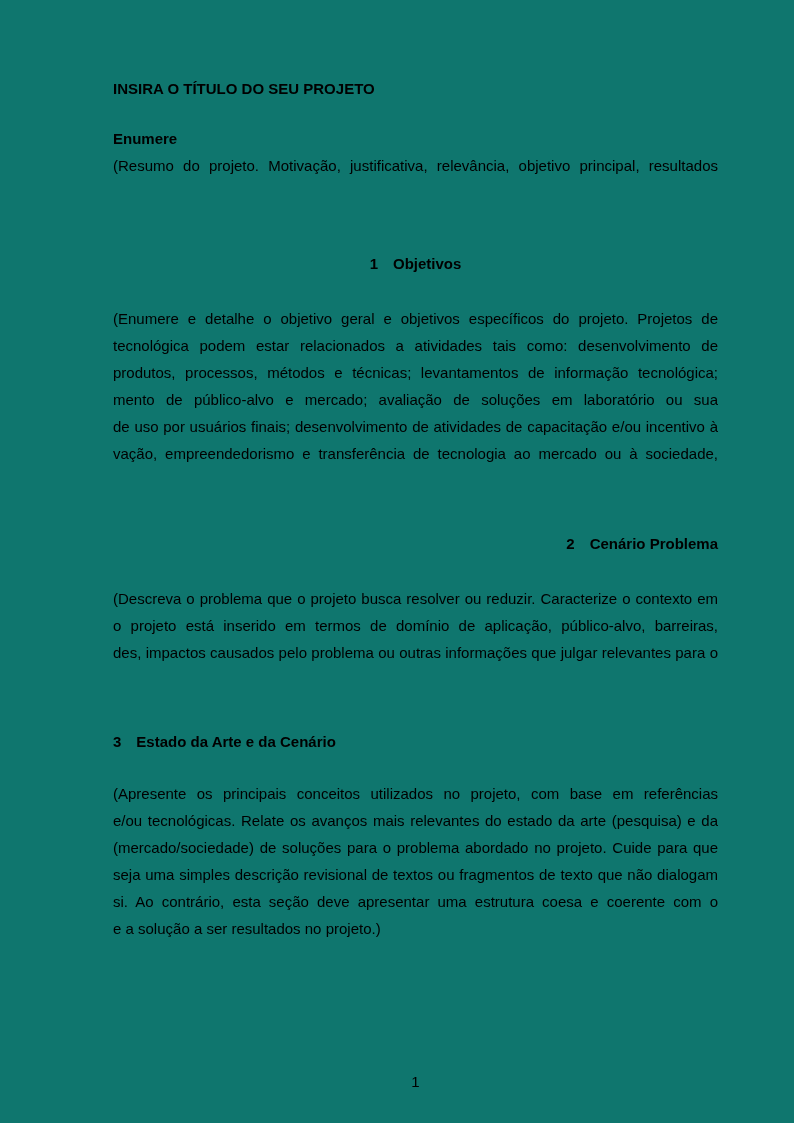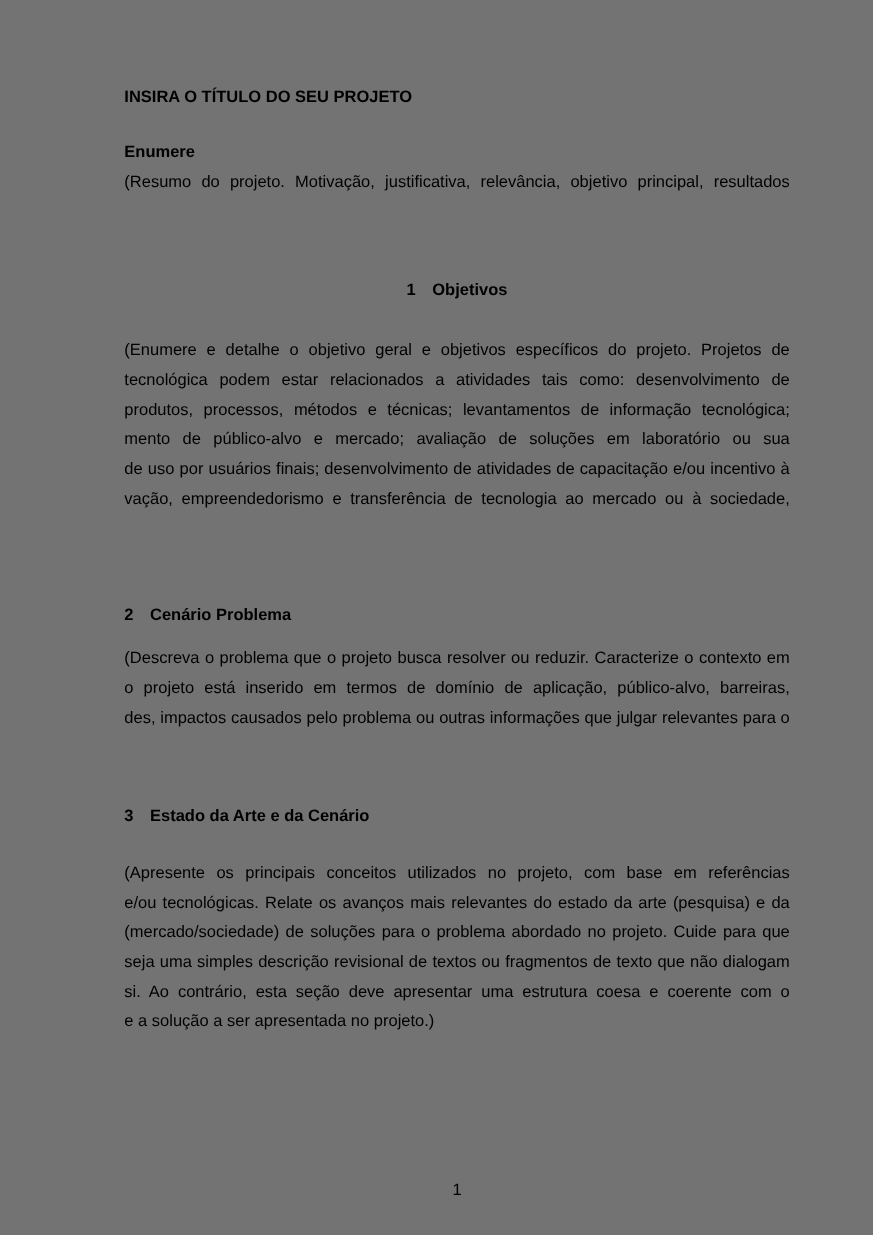--- a/index.html
+++ b/index.html
@@ -4,21 +4,21 @@
 <style>
   html, body {
     margin: 0;
     padding: 0;
     background: #ffffff;
   }
   .page {
     position: relative;
     width: 794px;
     height: 1123px;
-    background: #737373;
+    background: #0f766e;
     font-family: "Liberation Sans", "DejaVu Sans", sans-serif;
     color: #000000;
     font-size: 15px;
     overflow: hidden;
   }
   .block {
     position: absolute;
     left: 113px;
     width: 605px;
     line-height: 27px;
@@ -27,21 +27,21 @@
     top: 75px;
     font-weight: bold;
   }
   .abstract-heading {
     top: 125px;
     font-weight: bold;
   }
   .abstract-para  { top: 152px; }
   .s1-heading     { top: 250px; text-align: center; }
   .s1-para        { top: 305px; }
-  .s2-heading     { top: 546px; }
+  .s2-heading     { top: 530px; text-align: right; }
   .s2-para        { top: 585px; }
   .s3-heading     { top: 728px; }
   .s3-para        { top: 780px; }
   .section-heading {
     font-weight: bold;
   }
   .section-heading .sec-label {
     margin-left: 15px;
   }
   .para .line {
@@ -97,18 +97,18 @@
   <div class="block section-heading s3-heading">
     <span class="sec-number">3</span><span class="sec-label">Estado da Arte e da Cenário</span>
   </div>
 
   <div class="block para s3-para">
       <div class="line">(Apresente os principais conceitos utilizados no projeto, com base em referências científicas</div>
       <div class="line">e/ou tecnológicas. Relate os avanços mais relevantes do estado da arte (pesquisa) e da prática</div>
       <div class="line">(mercado/sociedade) de soluções para o problema abordado no projeto. Cuide para que não</div>
       <div class="line">seja uma simples descrição revisional de textos ou fragmentos de texto que não dialogam entre</div>
       <div class="line">si. Ao contrário, esta seção deve apresentar uma estrutura coesa e coerente com o problema</div>
-      <div class="line last">e a solução a ser apresentada no projeto.)</div>
+      <div class="line last">e a solução a ser resultados no projeto.)</div>
     </div>
 
   <div class="block page-number">1</div>
 
 </div>
 
 </body></html>

